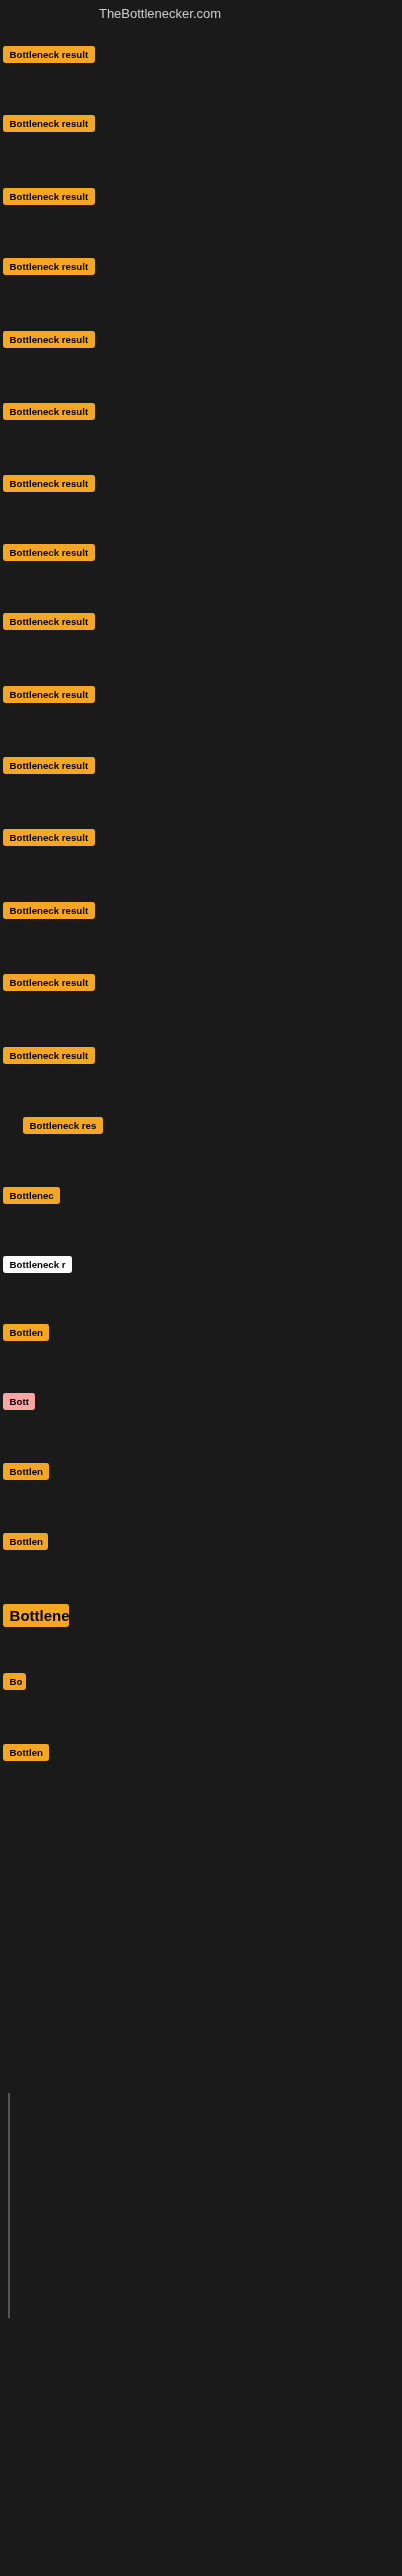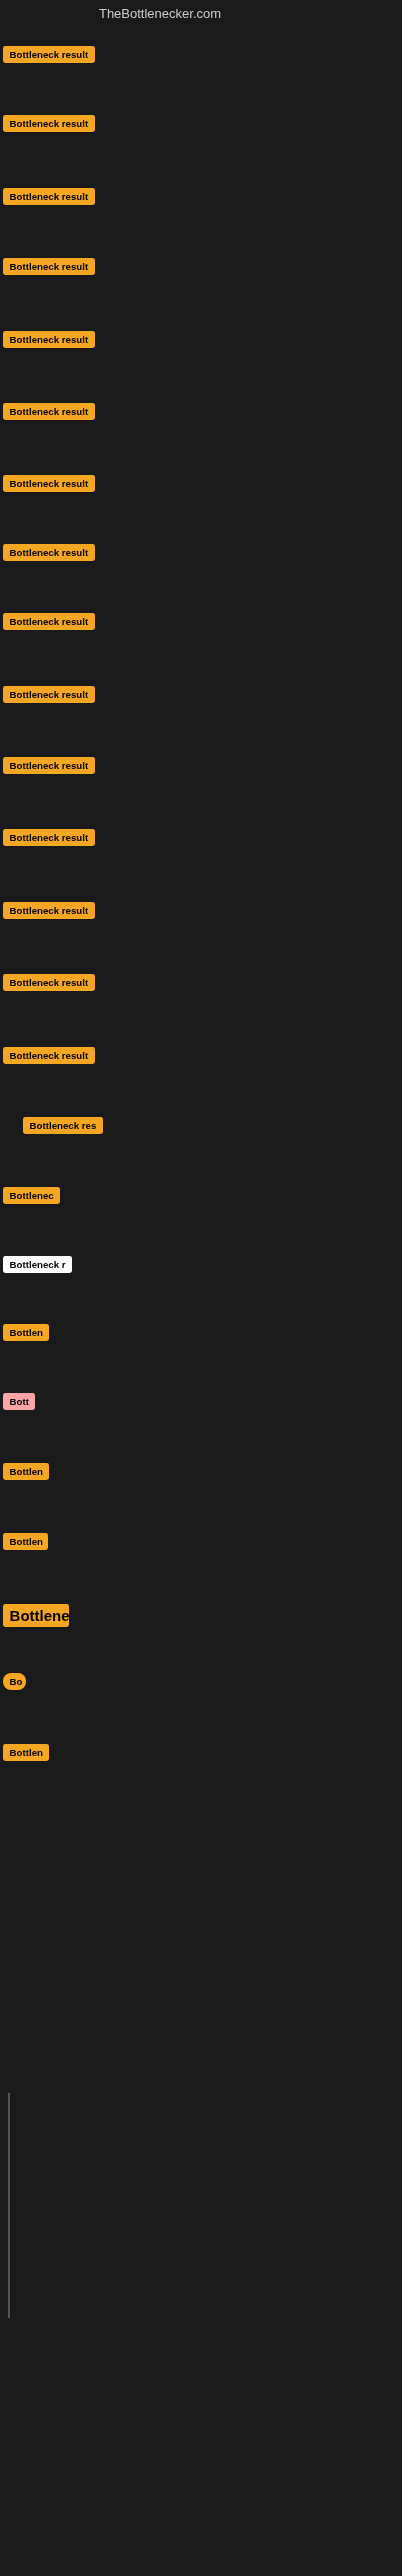--- a/index.html
+++ b/index.html
@@ -52,16 +52,16 @@
     <div style="position: absolute; top: 974px; left: 3.2px;"><div style="display: inline-block; background-color: rgb(245, 166, 35); color: rgb(0, 0, 0); font-size: 9.7px; font-weight: bold; padding: 3.2px 6.4px; border-radius: 2.4px; max-width: 105px; overflow: hidden; white-space: nowrap;">Bottleneck result</div></div>
     <div style="position: absolute; top: 1047px; left: 3.2px;"><div style="display: inline-block; background-color: rgb(245, 166, 35); color: rgb(0, 0, 0); font-size: 9.7px; font-weight: bold; padding: 3.2px 6.4px; border-radius: 2.4px; max-width: 105px; overflow: hidden; white-space: nowrap;">Bottleneck result</div></div>
     <div style="position: absolute; top: 1117px; left: 3.2px;"><div style="display: inline-block; background-color: rgb(245, 166, 35); color: rgb(0, 0, 0); font-size: 9.7px; font-weight: bold; padding: 3.2px 6.4px; border-radius: 2.4px; max-width: 87px; overflow: hidden; white-space: nowrap; margin-left: 20px;">Bottleneck res</div></div>
     <div style="position: absolute; top: 1187px; left: 3.2px;"><div style="display: inline-block; background-color: rgb(245, 166, 35); color: rgb(0, 0, 0); font-size: 9.7px; font-weight: bold; padding: 3.2px 6.4px; border-radius: 2.4px; max-width: 63px; overflow: hidden; white-space: nowrap;">Bottlenec</div></div>
     <div style="position: absolute; top: 1256px; left: 3.2px;"><div style="display: inline-block; background-color: #ffffff; color: rgb(0, 0, 0); font-size: 9.7px; font-weight: bold; padding: 3.2px 6.4px; border-radius: 2.4px; max-width: 71px; overflow: hidden; white-space: nowrap;">Bottleneck r</div></div>
     <div style="position: absolute; top: 1324px; left: 3.2px;"><div style="display: inline-block; background-color: rgb(245, 166, 35); color: rgb(0, 0, 0); font-size: 9.7px; font-weight: bold; padding: 3.2px 6.4px; border-radius: 2.4px; max-width: 53px; overflow: hidden; white-space: nowrap;">Bottlen</div></div>
     <div style="position: absolute; top: 1393px; left: 3.2px;"><div style="display: inline-block; background-color: #fca5a5; color: rgb(0, 0, 0); font-size: 9.7px; font-weight: bold; padding: 3.2px 6.4px; border-radius: 2.4px; max-width: 35px; overflow: hidden; white-space: nowrap;">Bott</div></div>
     <div style="position: absolute; top: 1463px; left: 3.2px;"><div style="display: inline-block; background-color: rgb(245, 166, 35); color: rgb(0, 0, 0); font-size: 9.7px; font-weight: bold; padding: 3.2px 6.4px; border-radius: 2.4px; max-width: 53px; overflow: hidden; white-space: nowrap;">Bottlen</div></div>
     <div style="position: absolute; top: 1533px; left: 3.2px;"><div style="display: inline-block; background-color: rgb(245, 166, 35); color: rgb(0, 0, 0); font-size: 9.7px; font-weight: bold; padding: 3.2px 6.4px; border-radius: 2.4px; max-width: 45px; overflow: hidden; white-space: nowrap;">Bottlen</div></div>
     <div style="position: absolute; top: 1604px; left: 3.2px;"><div style="display: inline-block; background-color: rgb(245, 166, 35); color: rgb(0, 0, 0); font-size: 15px; font-weight: bold; padding: 3.2px 6.4px; border-radius: 2.4px; max-width: 66px; overflow: hidden; white-space: nowrap;">Bottleneck</div></div>
-    <div style="position: absolute; top: 1673px; left: 3.2px;"><div style="display: inline-block; background-color: rgb(245, 166, 35); color: rgb(0, 0, 0); font-size: 9.7px; font-weight: bold; padding: 3.2px 6.4px; border-radius: 8px; max-width: 22.5px; overflow: hidden; white-space: nowrap;">Bo</div></div>
+    <div style="position: absolute; top: 1673px; left: 3.2px;"><div style="display: inline-block; background-color: rgb(245, 166, 35); color: rgb(0, 0, 0); font-size: 9.7px; font-weight: bold; padding: 3.2px 6.4px; border-radius: 3px; max-width: 22.5px; overflow: hidden; white-space: nowrap;">Bo</div></div>
     <div style="position: absolute; top: 1744px; left: 3.2px;"><div style="display: inline-block; background-color: rgb(245, 166, 35); color: rgb(0, 0, 0); font-size: 9.7px; font-weight: bold; padding: 3.2px 6.4px; border-radius: 2.4px; max-width: 53px; overflow: hidden; white-space: nowrap;">Bottlen</div></div>
   </div>
 
 
 </body></html>

